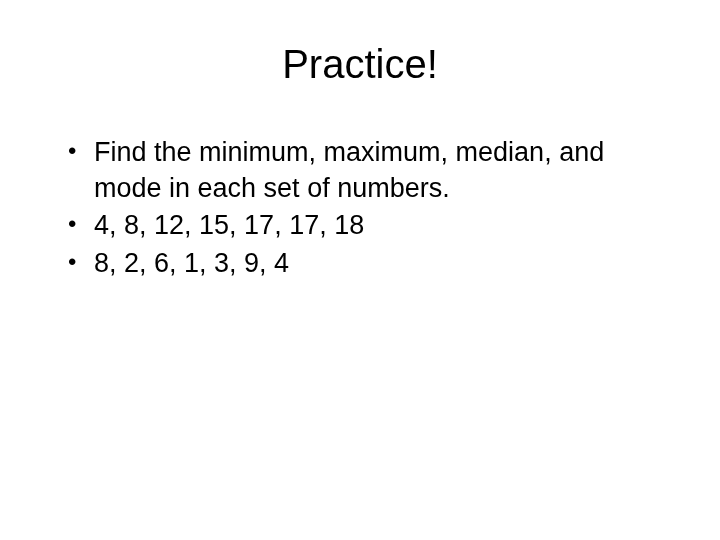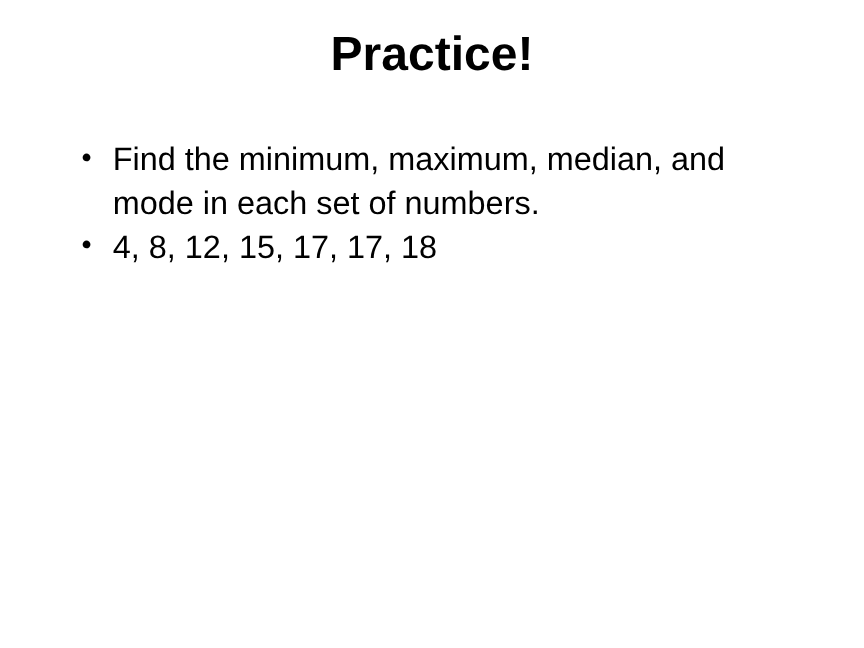--- a/index.html
+++ b/index.html
@@ -12,22 +12,22 @@
       overflow: hidden;
     }
     .slide {
       width: 100%;
       height: 100%;
       padding: 20px 50px 40px 50px;
     }
     .title {
       text-align: center;
       font-size: 40px;
-      font-weight: 700;
-      margin-top: 3px;
+      font-weight: 400;
+      margin-top: 22px;
       margin-bottom: 48px;
     }
     .content {
       padding-left: 14px;
       margin-top: 13px;
     }
     ul {
       list-style: none;
     }
     li {
@@ -47,15 +47,16 @@
   </style>
 </head>
 <body>
 
 <div class="slide">
   <h1 class="title">Practice!</h1>
   <div class="content">
     <ul>
       <li>Find the minimum, maximum, median, and mode in each set of numbers.</li>
       <li>4, 8, 12, 15, 17, 17, 18</li>
+      <li>8, 2, 6, 1, 3, 9, 4</li>
     </ul>
   </div>
 </div>
 
 </body></html>

